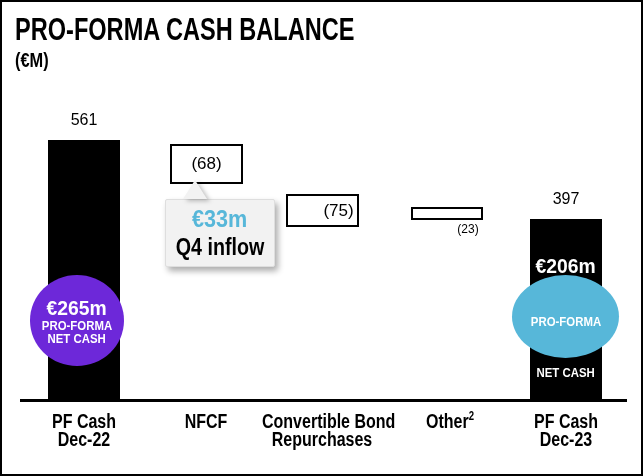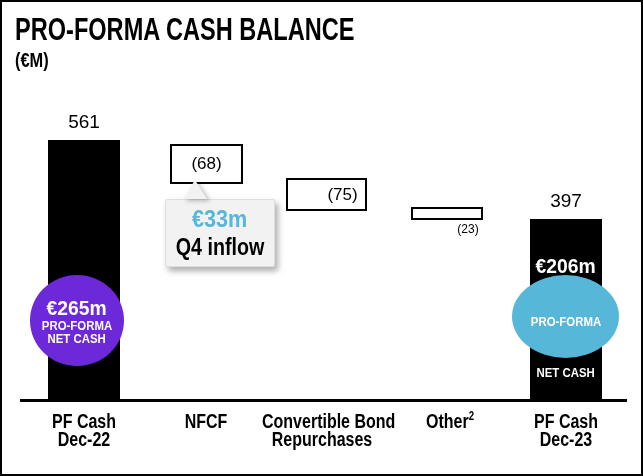--- a/index.html
+++ b/index.html
@@ -21,25 +21,25 @@
   }
   .bar { position:absolute; background:#000; }
   .bar-solid-1 { left:46px; top:138px; width:72px; height:259px; }
   .bar-solid-2 { left:528px; top:217px; width:72px; height:180px; }
   .float-box {
     position:absolute; background:#fff; border:2px solid #000;
     display:flex; align-items:center; justify-content:center;
     font-size:17px; color:#000;
   }
   .box-nfcf  { left:168px; top:142px; width:73px; height:40px; }
-  .box-bond  { left:284px; top:176px; width:81px; height:33px;padding-left:32px; }
+  .box-bond  { left:284px; top:192px; width:73px; height:33px;padding-left:32px; }
   .box-other { left:409px; top:205px; width:72px; height:13px; }
   .value-label {
     position:absolute; width:72px; text-align:center;
-    font-size:19px; color:#000; white-space:nowrap;
+    font-size:16px; color:#000; white-space:nowrap;
   }
   .vl-1 { left:46px;  top:109px; }
   .vl-4 { left:430px; top:220px; font-size:12px; }
   .vl-5 { left:528px; top:188px; }
   .axis-line { position:absolute; left:18px; top:397px; width:607px; height:3px; background:#000; }
   .axis-label {
     position:absolute; top:410px; width:150px; text-align:center;
     font-size:20px; font-weight:bold; color:#000; line-height:18px;
     transform:scaleX(0.8); white-space:nowrap;
   }

